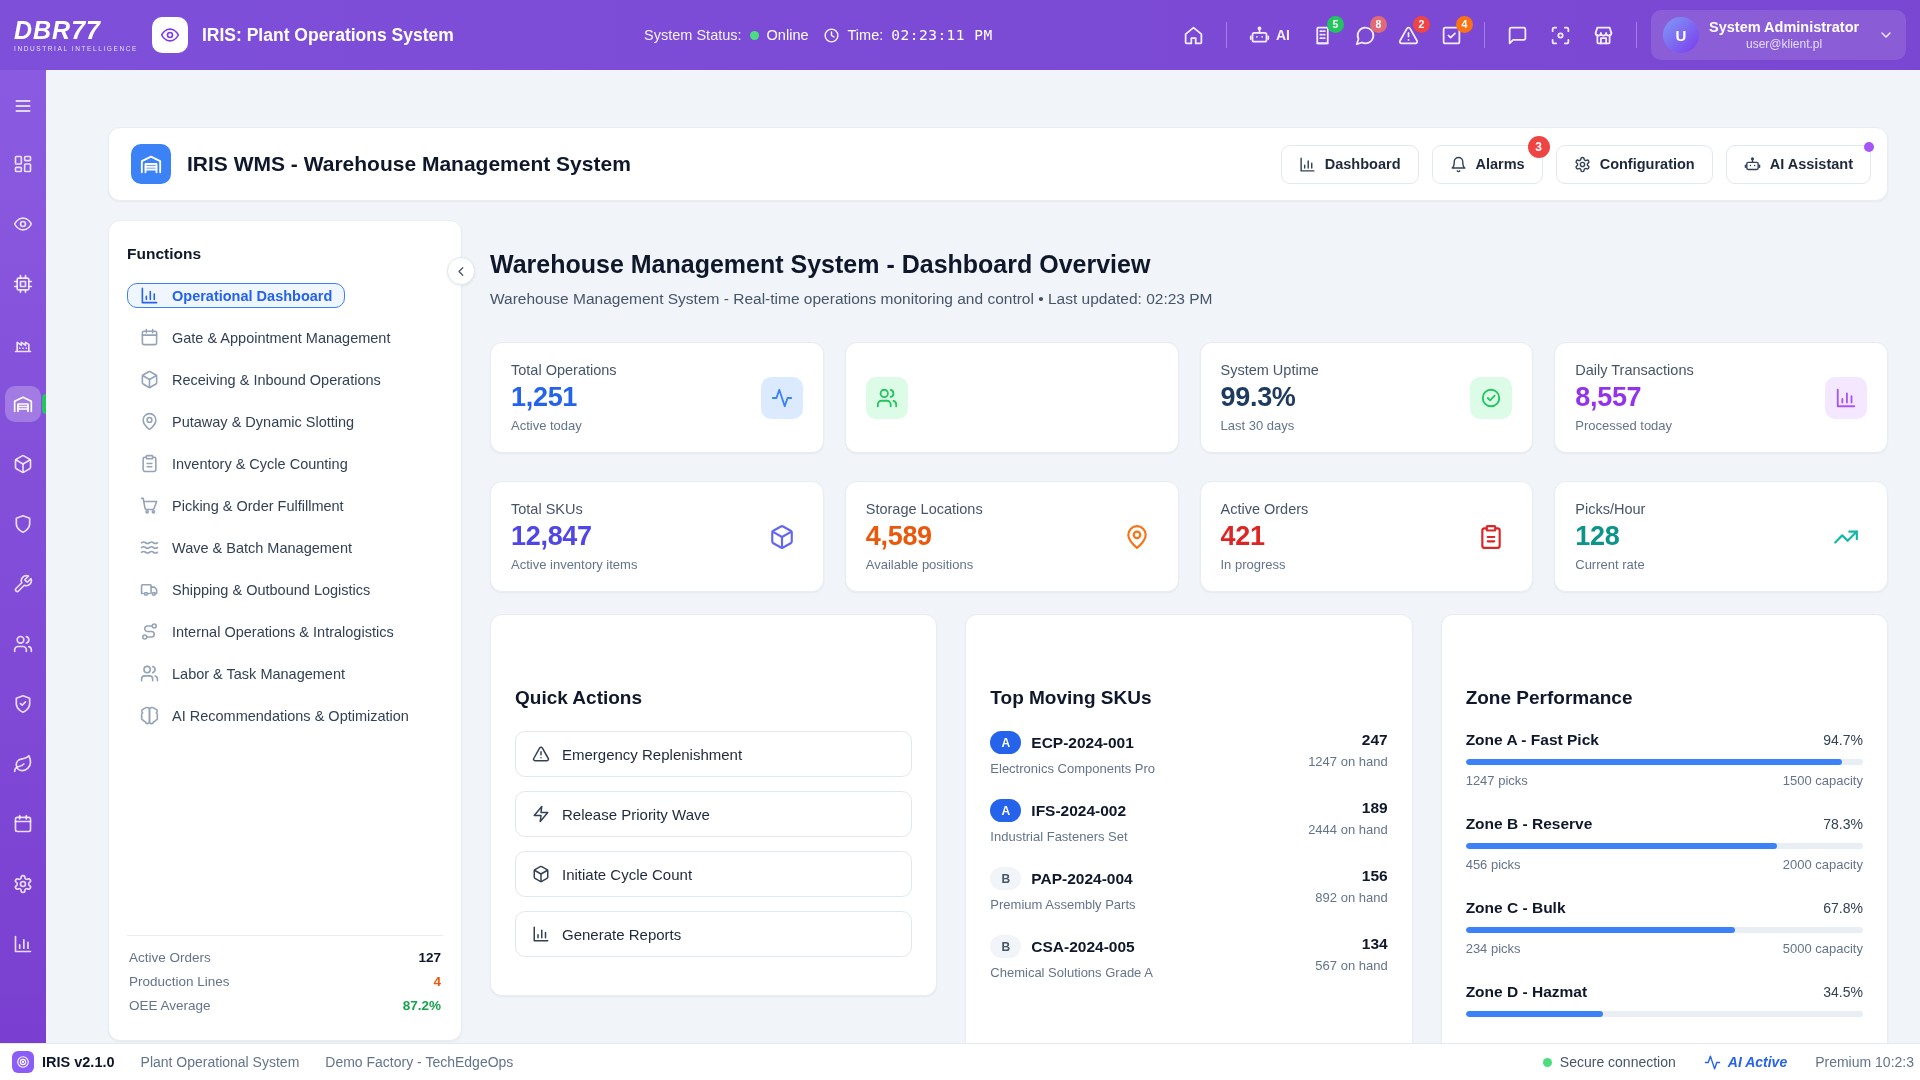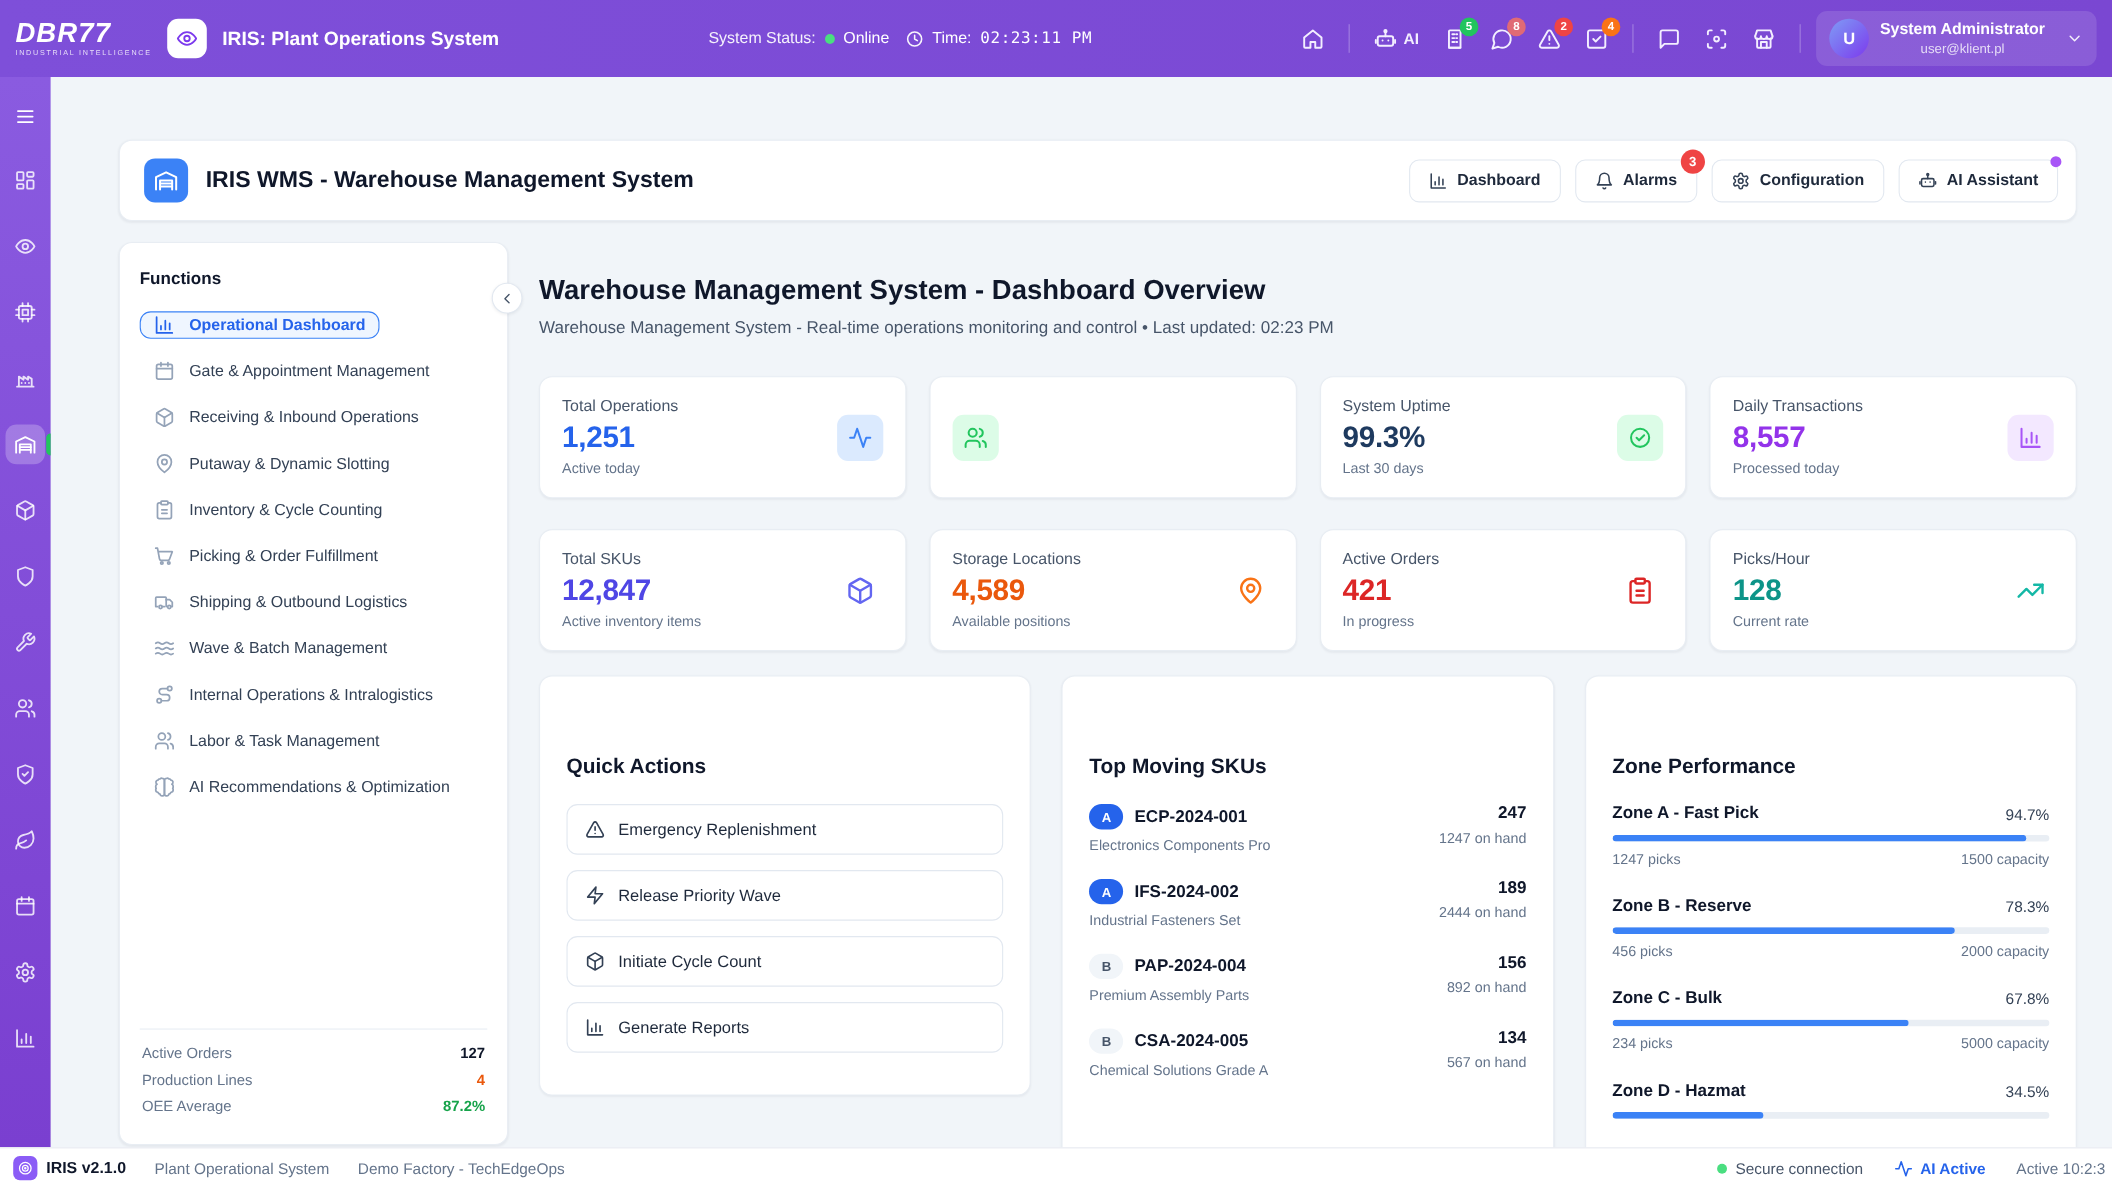--- a/index.html
+++ b/index.html
@@ -124,21 +124,21 @@
   
   .footer { position:absolute; left:0; right:0; bottom:0; height:37px; background:#fff; border-top:1px solid #e5e9f0; z-index:40;
     display:flex; align-items:center; padding:0 6px 0 12px; font-size:14px; color:#64748b; gap:26px; }
   .ft-left { display:flex; align-items:center; gap:8px; }
   .ft-logo { width:22px; height:22px; border-radius:6px; background:#8b5cf6; color:#fff; display:flex; align-items:center; justify-content:center; }
   .ft-logo span[data-icon]{ width:14px; height:14px; }
   .ft-app { font-size:14.5px; font-weight:700; color:#0f172a; }
   .ft-right { margin-left:auto; display:flex; align-items:center; gap:28px; white-space:nowrap; }
   .ft-secure { display:flex; align-items:center; gap:8px; color:#475569; }
   .ft-secure .dot-green{ background:#4ade80; }
-  .ft-ai { display:flex; align-items:center; gap:7px; color:#2563eb; font-weight:600; }
+  .ft-ai { display:flex; align-items:center; gap:7px; color:#2563eb; font-weight:600;font-style:italic; }
   .ft-ai span[data-icon]{ width:17px; height:17px; }
 
   span[data-icon]{ display:inline-flex; }
   span[data-icon] svg { width:100%; height:100%; }
 </style>
 </head>
 <body>
 
 <div class="app">
 
@@ -519,37 +519,37 @@
               <span data-icon="cart">
                 <svg viewBox="0 0 24 24" fill="none" stroke="currentColor" stroke-width="2" stroke-linecap="round" stroke-linejoin="round">
                   <circle cx="9" cy="20" r="1.4"></circle>
                   <circle cx="17" cy="20" r="1.4"></circle>
                   <path d="M2 3h2l2.3 12.3a2 2 0 0 0 2 1.7h7.6a2 2 0 0 0 2-1.6L21 7H5"></path>
                 </svg>
               </span>
               <span>Picking &amp; Order Fulfillment</span>
             </button>
             <button class="fn-item">
+              <span data-icon="waves">
+                <svg viewBox="0 0 24 24" fill="none" stroke="currentColor" stroke-width="2" stroke-linecap="round" stroke-linejoin="round">
+                  <path d="M2 6c1.7-1.3 3.3-1.3 5 0s3.3 1.3 5 0 3.3-1.3 5 0 3.3 1.3 5 0M2 12c1.7-1.3 3.3-1.3 5 0s3.3 1.3 5 0 3.3-1.3 5 0 3.3 1.3 5 0M2 18c1.7-1.3 3.3-1.3 5 0s3.3 1.3 5 0 3.3-1.3 5 0 3.3 1.3 5 0"></path>
+                </svg>
+              </span>
+              <span>Wave &amp; Batch Management</span>
+            </button>
+            <button class="fn-item">
               <span data-icon="truck">
                 <svg viewBox="0 0 24 24" fill="none" stroke="currentColor" stroke-width="2" stroke-linecap="round" stroke-linejoin="round">
                   <path d="M14 17V7a1 1 0 0 0-1-1H3a1 1 0 0 0-1 1v10h2"></path>
                   <path d="M12 17H9.3M14 9h4l3 3v5h-1.7"></path>
                   <circle cx="7.5" cy="17.5" r="1.8"></circle>
                   <circle cx="17.5" cy="17.5" r="1.8"></circle>
                 </svg>
               </span>
               <span>Shipping &amp; Outbound Logistics</span>
-            </button>
-            <button class="fn-item">
-              <span data-icon="waves">
-                <svg viewBox="0 0 24 24" fill="none" stroke="currentColor" stroke-width="2" stroke-linecap="round" stroke-linejoin="round">
-                  <path d="M2 6c1.7-1.3 3.3-1.3 5 0s3.3 1.3 5 0 3.3-1.3 5 0 3.3 1.3 5 0M2 12c1.7-1.3 3.3-1.3 5 0s3.3 1.3 5 0 3.3-1.3 5 0 3.3 1.3 5 0M2 18c1.7-1.3 3.3-1.3 5 0s3.3 1.3 5 0 3.3-1.3 5 0 3.3 1.3 5 0"></path>
-                </svg>
-              </span>
-              <span>Wave &amp; Batch Management</span>
             </button>
             <button class="fn-item">
               <span data-icon="route">
                 <svg viewBox="0 0 24 24" fill="none" stroke="currentColor" stroke-width="2" stroke-linecap="round" stroke-linejoin="round">
                   <circle cx="6" cy="19" r="2.5"></circle>
                   <circle cx="18" cy="5" r="2.5"></circle>
                   <path d="M8.5 19h6a3.5 3.5 0 0 0 0-7h-5a3.5 3.5 0 0 1 0-7h6"></path>
                 </svg>
               </span>
               <span>Internal Operations &amp; Intralogistics</span>
@@ -898,16 +898,16 @@
         <span>Secure connection</span>
       </span>
       <span class="ft-ai">
         <span data-icon="activity">
             <svg viewBox="0 0 24 24" fill="none" stroke="currentColor" stroke-width="2" stroke-linecap="round" stroke-linejoin="round">
               <path d="M22 12h-4l-3 9L9 3l-3 9H2"></path>
             </svg>
           </span>
         <span>AI Active</span>
       </span>
-      <span>Active 10:2:3</span>
+      <span>Premium 10:2:3</span>
     </div>
   </footer>
 </div>
 
 </body></html>

